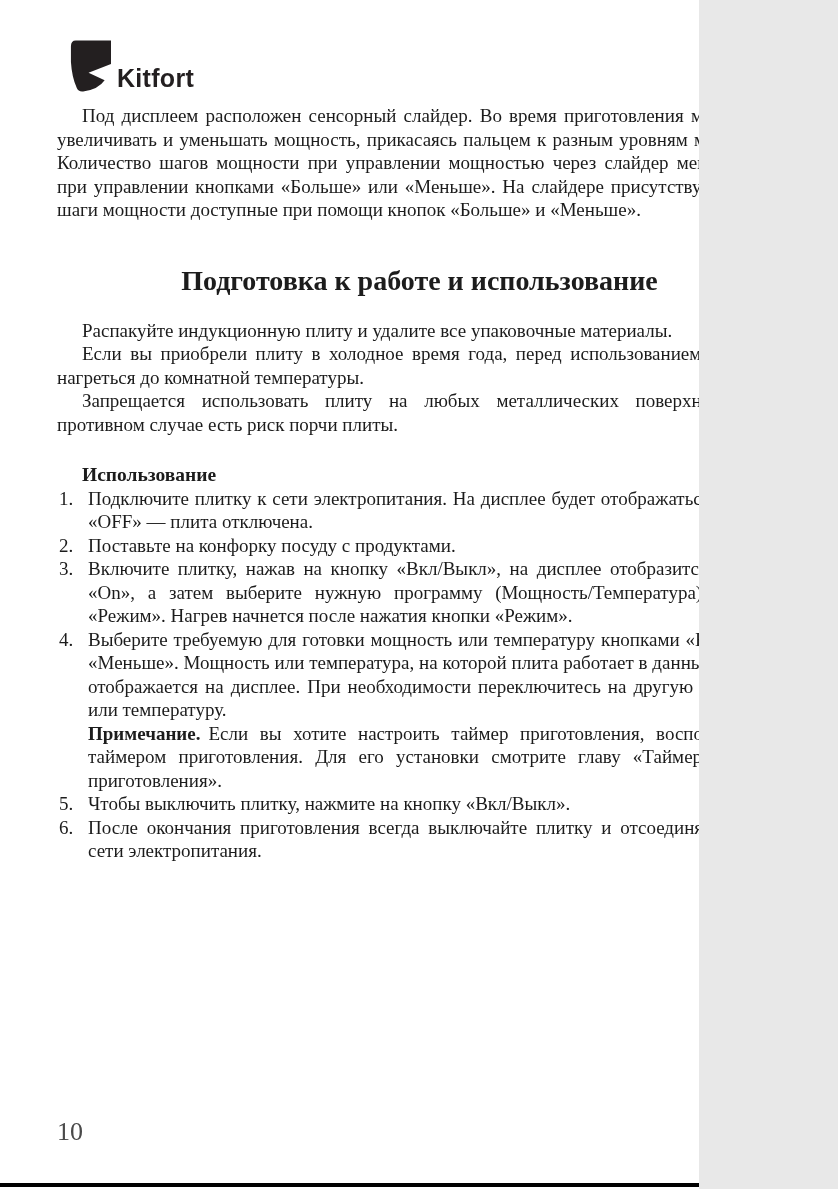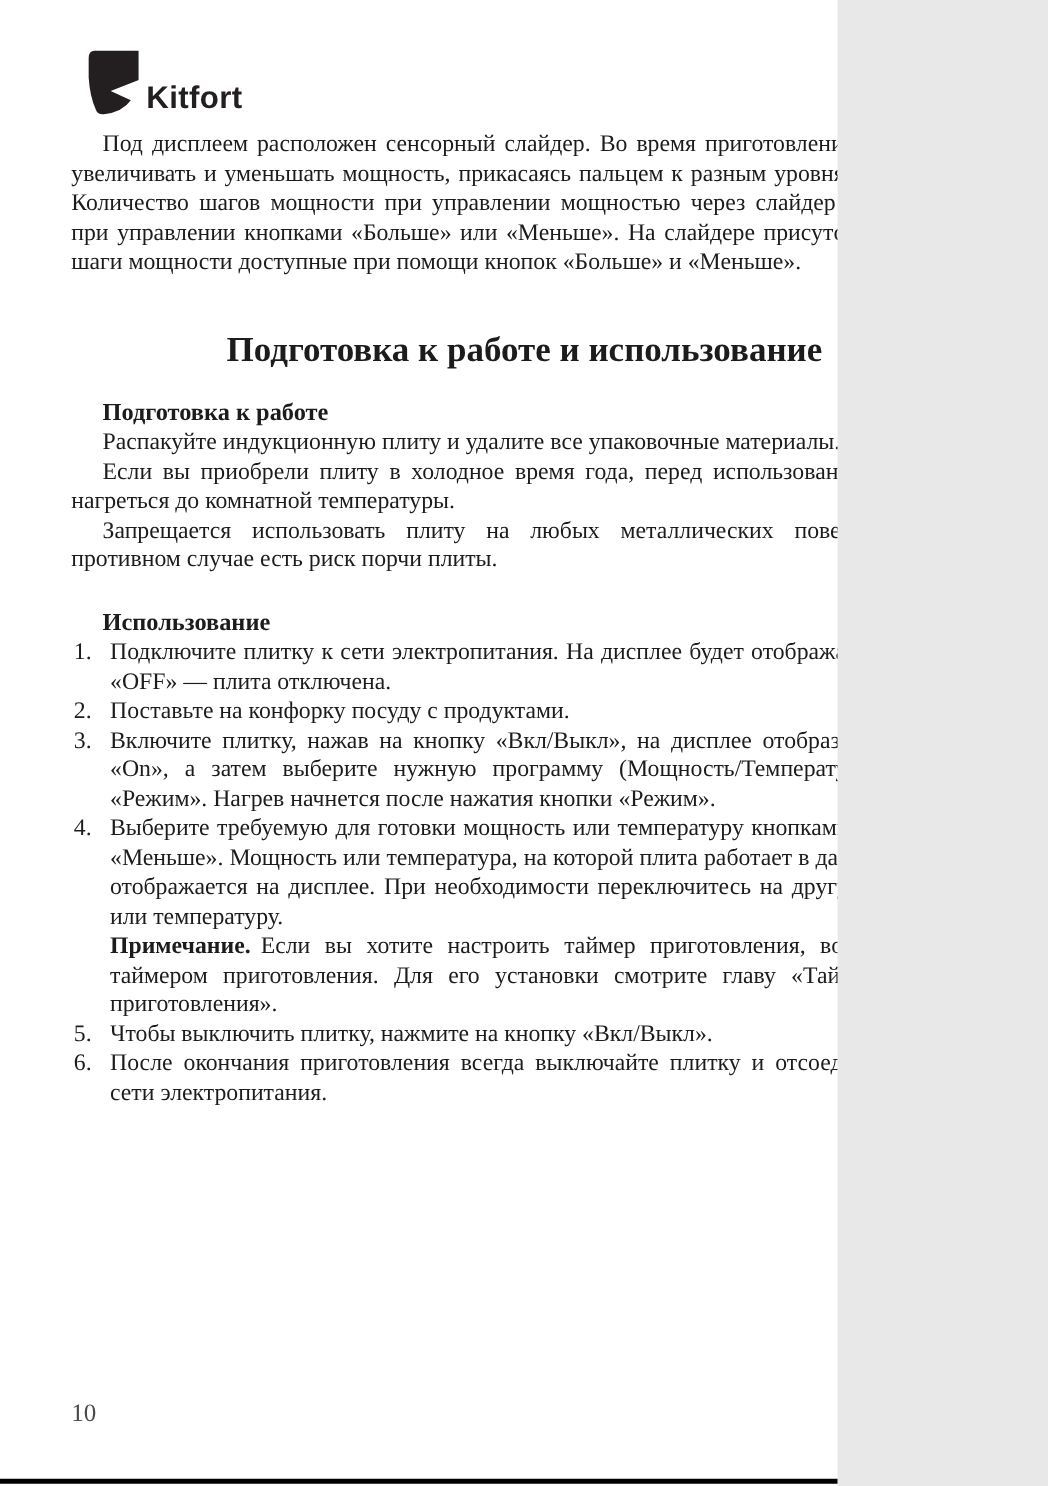--- a/index.html
+++ b/index.html
@@ -3,20 +3,21 @@
 <meta charset="utf-8">
 <style>
   html,body{margin:0;padding:0;background:#e8e8e8;}
   .page{
     position:relative;
     width:670px;height:1189px;
     background:#ffffff;
     overflow:hidden;
     font-family:"Liberation Serif","DejaVu Serif",serif;
     color:#1c1c1c;
+    padding-left:29px;
   }
   .content{position:absolute;left:57px;top:0;width:725px;}
   .logo{margin:40px 0 0 11px;height:52px;display:flex;align-items:flex-end;}
   .logo svg{width:43px;height:52px;display:block;}
   .logo-text{
     font-family:"Liberation Sans","DejaVu Sans",sans-serif;
     font-weight:bold;font-size:25px;line-height:1;
     color:#231f20;margin-left:6px;padding-bottom:1px;letter-spacing:.3px;
   }
   p.body{
@@ -37,21 +38,21 @@
   h2.sub.usage{margin-top:27px;}
   ol.steps{list-style:none;margin:0;padding:0;}
   ol.steps li{
     position:relative;padding-left:31px;
     font-size:19px;line-height:23.5px;text-align:justify;hyphens:auto;
   }
   .step-num{position:absolute;left:2px;top:0;}
   .note-label{font-weight:bold;margin-right:8px;}
   .page-number{
     position:absolute;left:57px;top:1120px;
-    font-size:20px;line-height:23px;color:#4a4a4a;
+    font-size:26px;line-height:23px;color:#4a4a4a;
   }
   .bottom-bar{position:absolute;left:0;top:1183px;width:838px;height:4px;background:#000000;}
 </style>
 </head>
 <body>
 
 <div class="page">
   <div class="content">
 
     <div class="logo">
@@ -62,21 +63,20 @@
                    Q4 38 3 22 L3 6 Q3 0 8 0 Z"></path>
         </svg>
       </span>
       <span class="logo-text">Kitfort</span>
     </div>
 
     <p class="body intro">Под дисплеем расположен сенсорный слайдер. Во время приготовления мы можете увеличивать и уменьшать мощность, прикасаясь пальцем к разным уровням мощности. Количество шагов мощности при управлении мощностью через слайдер меньше, чем при управлении кнопками «Больше» или «Меньше». На слайдере присутствуют не все шаги мощности доступные при помощи кнопок «Больше» и «Меньше».</p>
 
     <h1 class="section-title">Подготовка к работе и использование</h1>
 
-    <h2 class="sub">Подготовка к работе</h2>
     <p class="body">Распакуйте индукционную плиту и удалите все упаковочные материалы.</p>
     <p class="body">Если вы приобрели плиту в холодное время года, перед использованием дайте ей нагреться до комнатной температуры.</p>
     <p class="body bold">Запрещается использовать плиту на любых металлических поверхностях! В противном случае есть риск порчи плиты.</p>
 
     <h2 class="sub usage">Использование</h2>
 
     <ol class="steps">
       <li>
         <span class="step-num">1.</span>
         <div>Подключите плитку к сети электропитания. На дисплее будет отображаться надпись «OFF» — плита отключена.</div>

